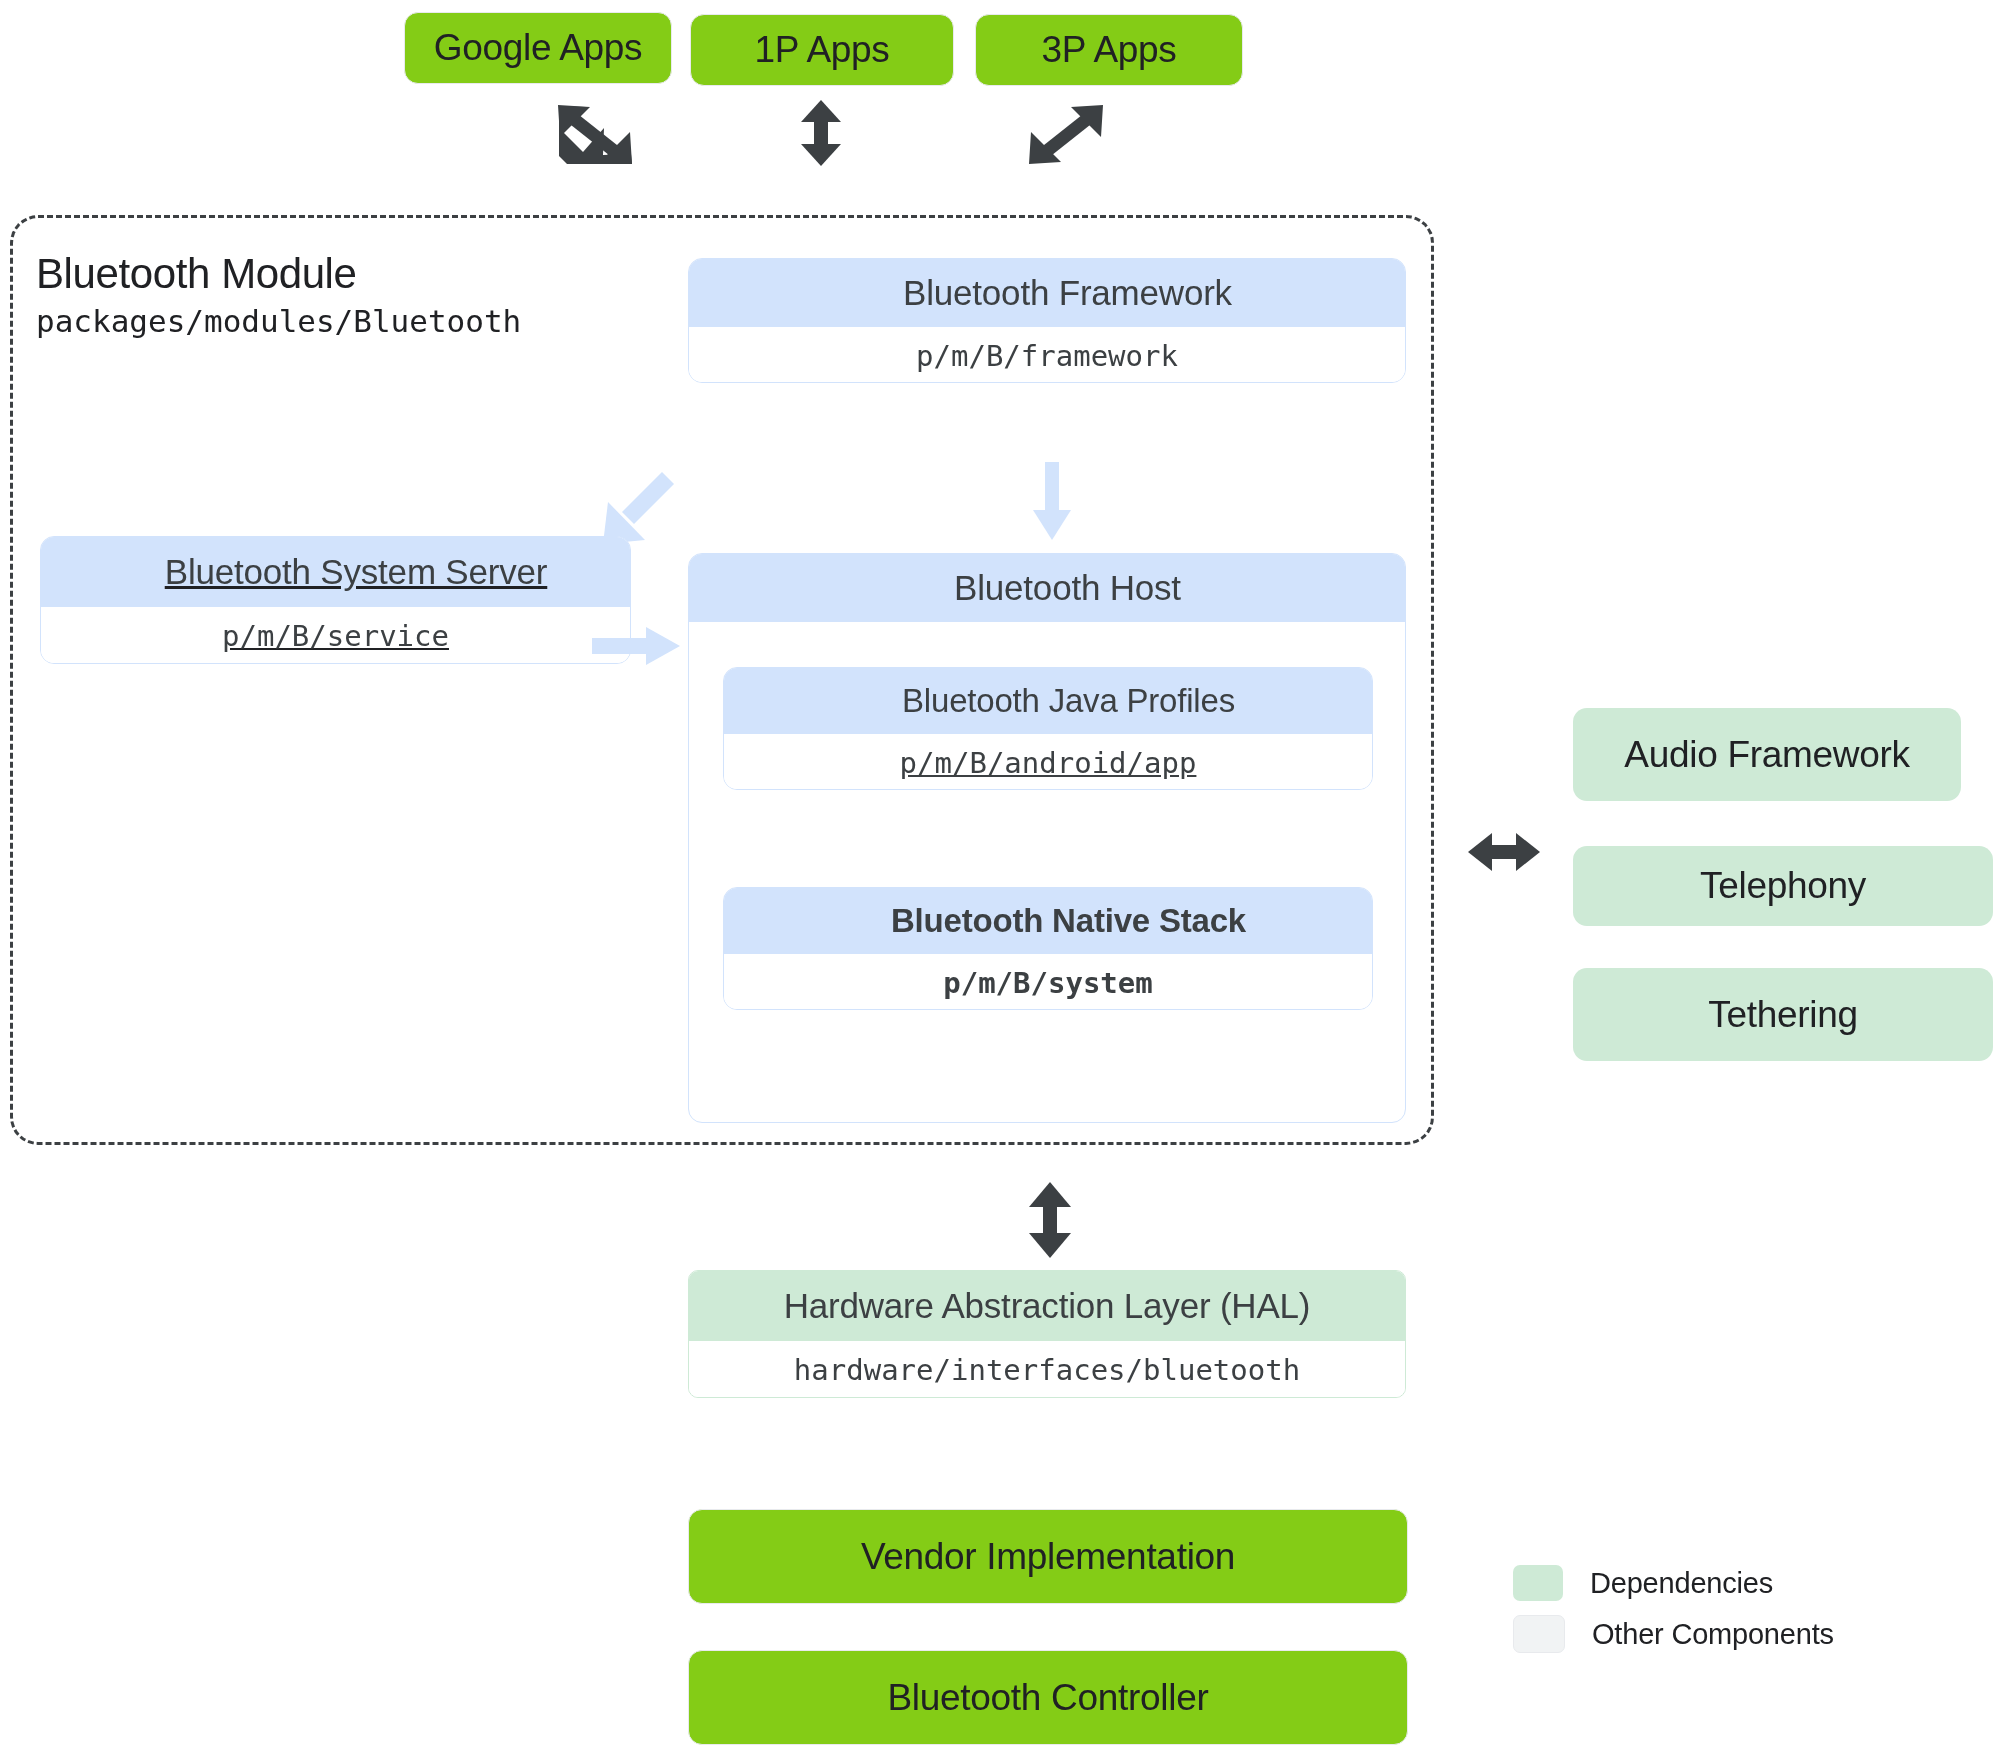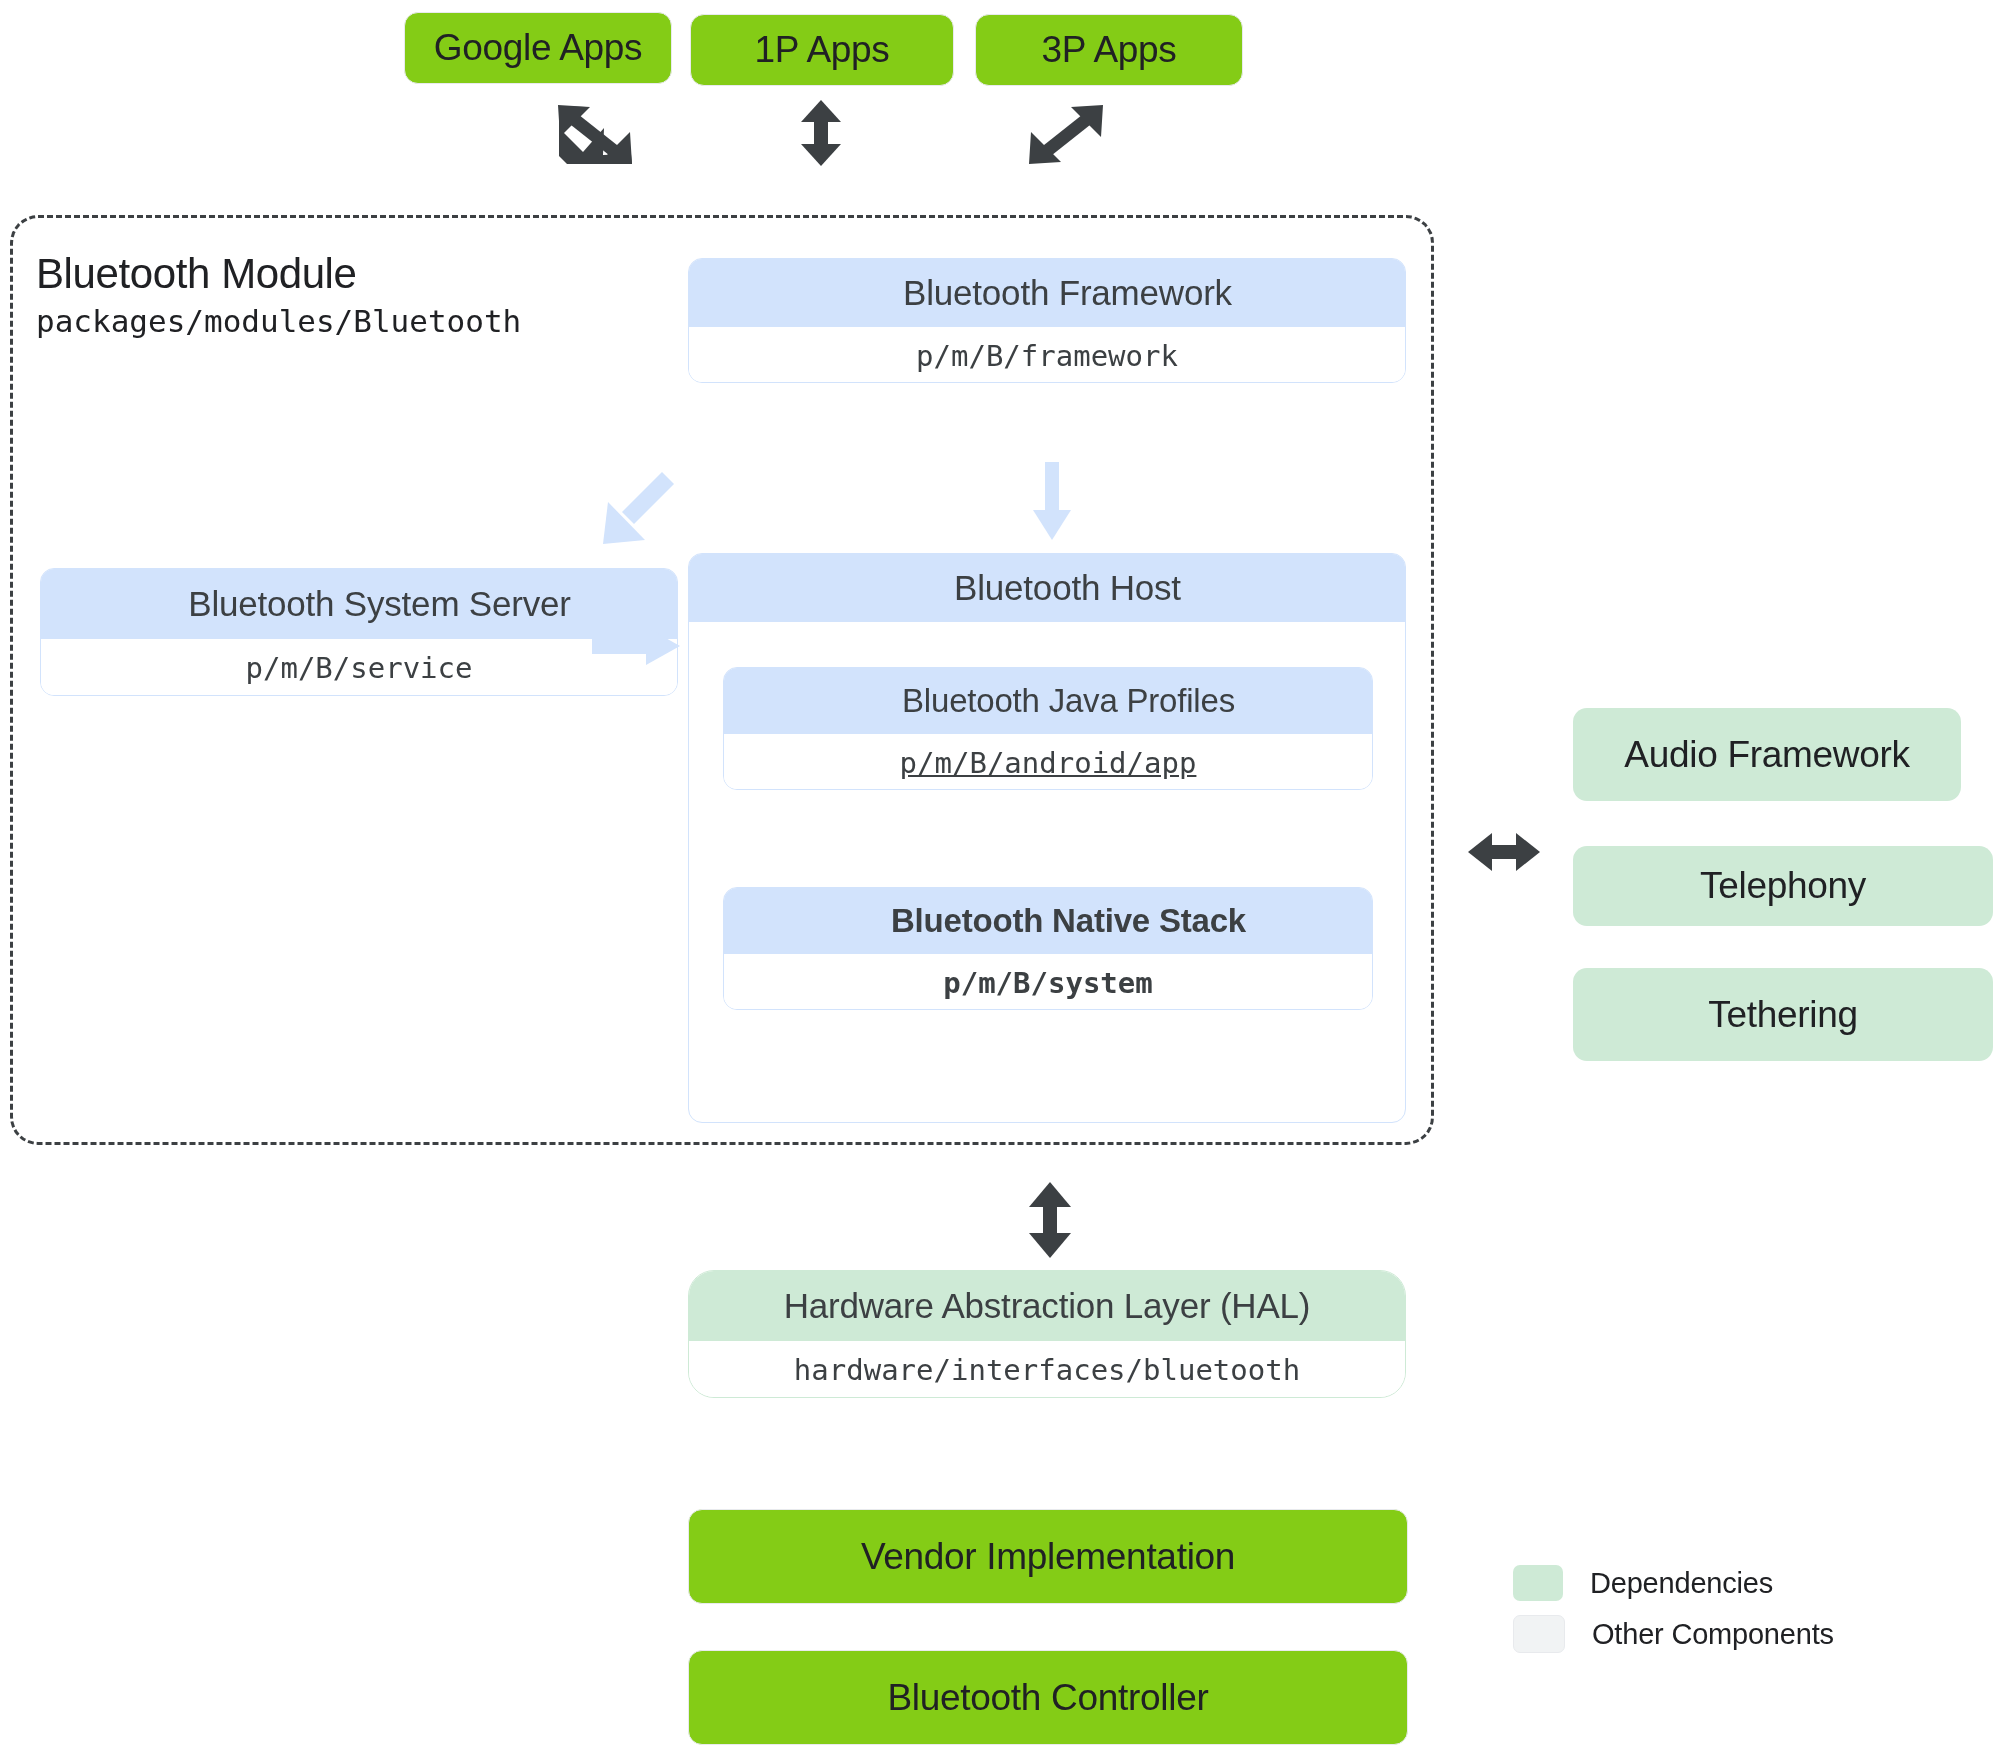--- a/index.html
+++ b/index.html
@@ -69,21 +69,21 @@
     background: #ffffff;
     border: 1.5px solid #d2e3fc;
     border-radius: 14px;
   }
   .card-blue > .node-head { background: #d2e3fc; padding-left: 41px; }
 
   
   .card-green {
     background: #ffffff;
     border: 1.5px solid #ceead6;
-    border-radius: 26px;
+    border-radius: 10px;
   }
   .card-green > .node-head { background: #ceead6; }
 
   .pill-green {
     background: #ceead6;
     border-radius: 14px;
     display: flex;
     align-items: center;
     justify-content: center;
     text-align: center;
@@ -197,21 +197,21 @@
     <polygon fill="#d2e3fc" points="20,78 39,48 1,48"></polygon>
   </svg>
 
   <svg class="arrow" style="left:598px; top:468px;" width="80" height="80" viewBox="0 0 80 80">
     <g stroke="#d2e3fc" stroke-width="17" stroke-linecap="butt">
       <line x1="70" y1="10" x2="30" y2="50"></line>
     </g>
     <polygon fill="#d2e3fc" points="5,76 10,34 47,72"></polygon>
   </svg>
 
-  <div class="node card-blue" style="left:40px; top:568px; width:638px; height:128px;">
+  <div class="node card-blue" style="left:40px; top:536px; width:591px; height:128px;text-decoration:underline;">
     <div class="node-head" style="height:70px;">Bluetooth System Server</div>
     <div class="node-path" style="height:58px;">p/m/B/service</div>
   </div>
 
   <svg class="arrow" style="left:592px; top:625px;" width="90" height="42" viewBox="0 0 90 42">
     <rect x="0" y="13" width="58" height="16" fill="#d2e3fc"></rect>
     <polygon fill="#d2e3fc" points="88,21 54,2 54,40"></polygon>
   </svg>
 
   <div class="node card-blue" style="left:688px; top:553px; width:718px; height:570px;">

